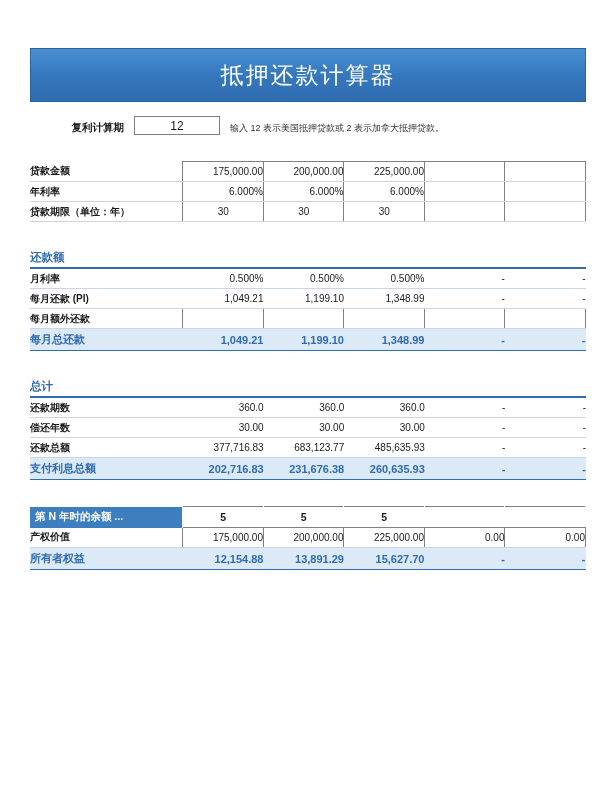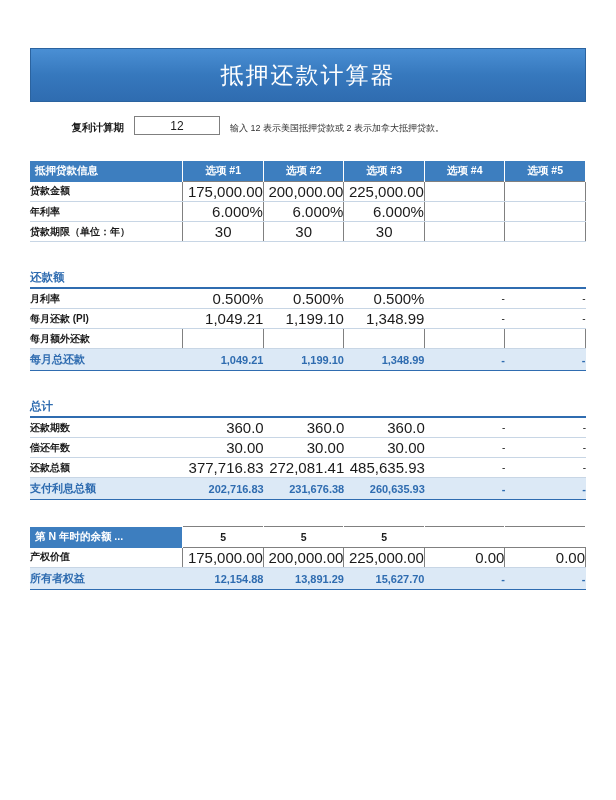--- a/index.html
+++ b/index.html
@@ -90,21 +90,21 @@
   .lbl {
     font-weight: bold;
     font-size: 10px;
     padding-left: 4px;
     color: #1a1a1a;
     text-align: left;
   }
   .num {
     text-align: right;
     padding-right: 9px;
-    font-size: 15px;
+    font-size: 10px;
     color: #1a1a1a;
   }
   .cellbox {
     border: 1px solid #808080;
     background: #ffffff;
   }
   .dash {
     text-align: right;
     padding-right: 9px;
     color: #1a1a1a;
@@ -178,28 +178,20 @@
   <table class="grid">
     <colgroup>
       <col class="col-label">
         <col class="col-opt">
         <col class="col-opt">
         <col class="col-opt">
         <col class="col-opt">
         <col class="col-opt">
     </colgroup>
     <tbody>
-        <tr class="hdr">
-      <td class="first">抵押贷款信息</td>
-      <td class="opt">选项 #1</td>
-      <td class="opt">选项 #2</td>
-      <td class="opt">选项 #3</td>
-      <td class="opt">选项 #4</td>
-      <td class="opt">选项 #5</td>
-    </tr>
     <tr class="rowline">
       <td class="lbl">贷款金额</td>
       <td class="num cellbox">175,000.00</td>
       <td class="num cellbox">200,000.00</td>
       <td class="num cellbox">225,000.00</td>
       <td class="num cellbox"></td>
       <td class="num cellbox"></td>
     </tr>
     <tr class="rowline">
       <td class="lbl">年利率</td>
@@ -307,21 +299,21 @@
       <td class="lbl">偿还年数</td>
       <td class="num">30.00</td>
       <td class="num">30.00</td>
       <td class="num">30.00</td>
       <td class="dash">-</td>
       <td class="dash">-</td>
     </tr>
     <tr class="rowline">
       <td class="lbl">还款总额</td>
       <td class="num">377,716.83</td>
-      <td class="num">272,081.41</td>
+      <td class="num">683,123.77</td>
       <td class="num">485,635.93</td>
       <td class="dash">-</td>
       <td class="dash">-</td>
     </tr>
     <tr class="total">
       <td class="lbl">支付利息总额</td>
       <td class="num">202,716.83</td>
       <td class="num">231,676.38</td>
       <td class="num">260,635.93</td>
       <td class="dash">-</td>

